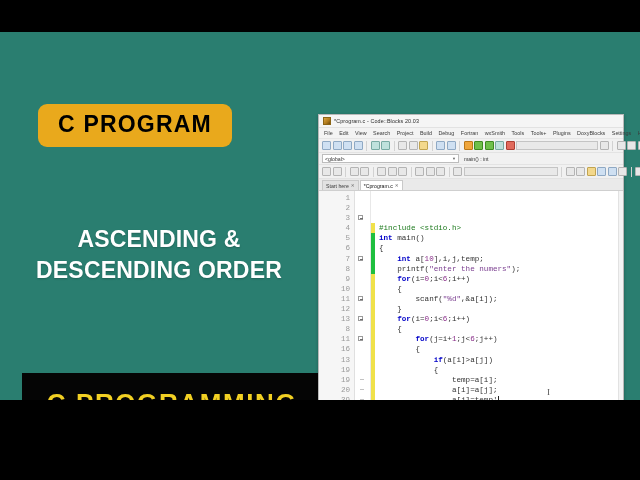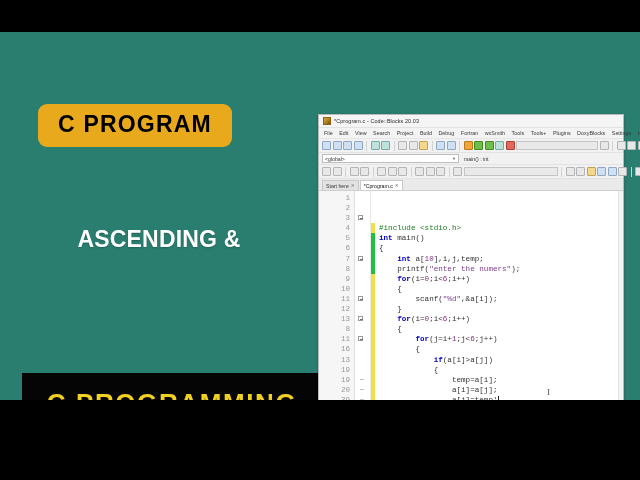--- a/index.html
+++ b/index.html
@@ -258,20 +258,21 @@
   <div class="bar-bottom"></div>
 
   <div class="stage">
 
     <div class="badge">
       <span>C PROGRAM</span>
     </div>
 
     <div class="headline">
       <span class="l1">ASCENDING &amp;</span>
+      <span class="l2">DESCENDING ORDER</span>
     </div>
 
     <div class="lowerthird">
       <span class="lowerthird-text">C PROGRAMMING</span>
     </div>
 
     <div class="cbwin">
 
       <div class="titlebar">
         <div class="app-ico"></div>

